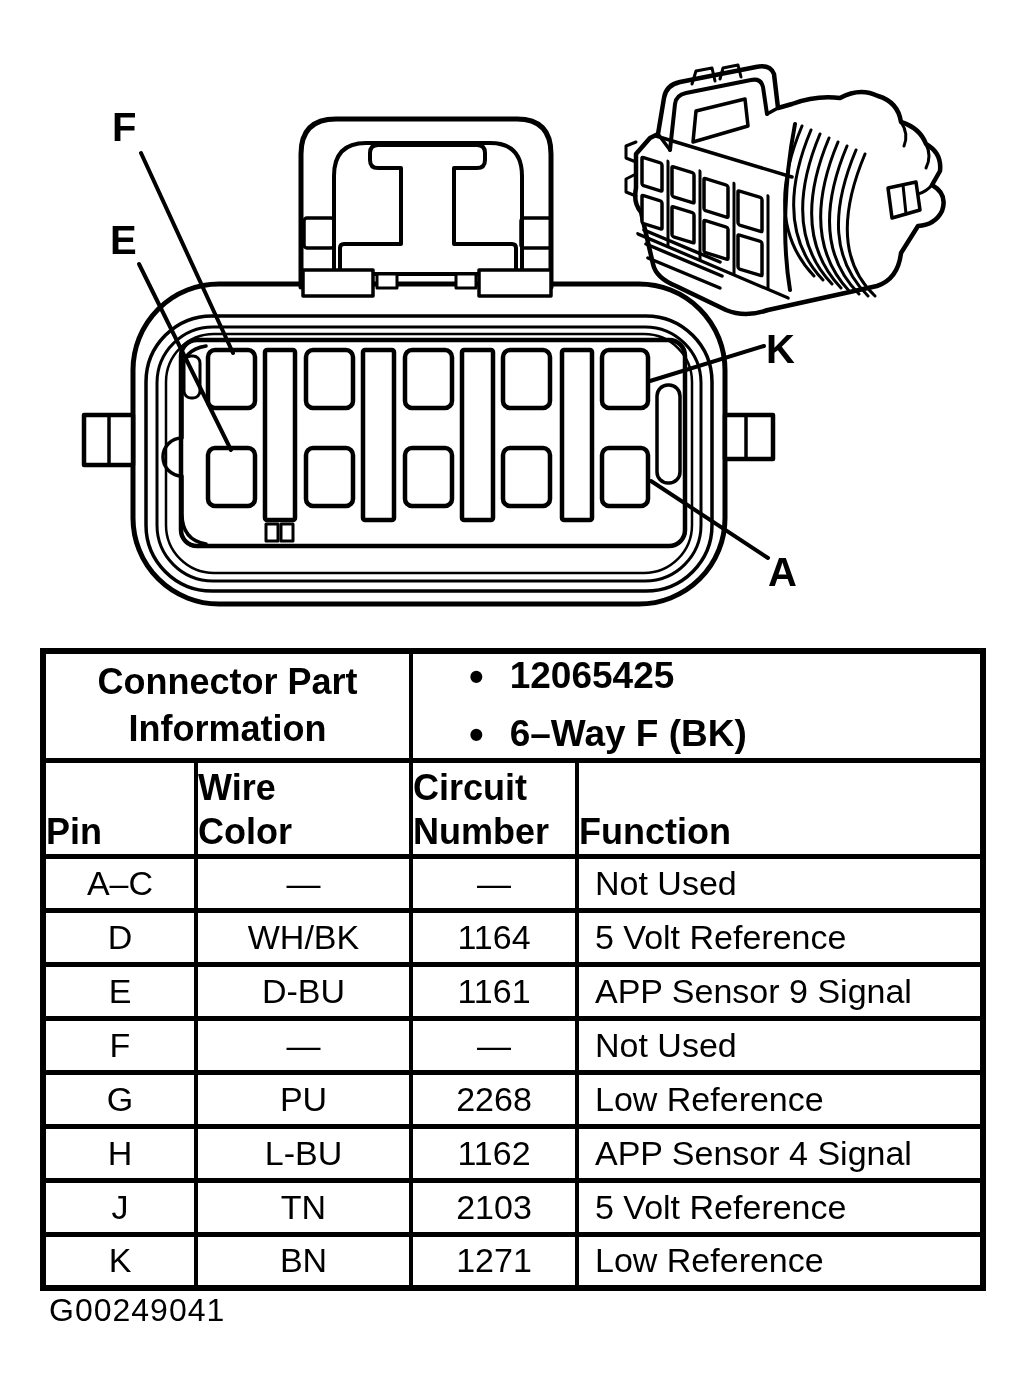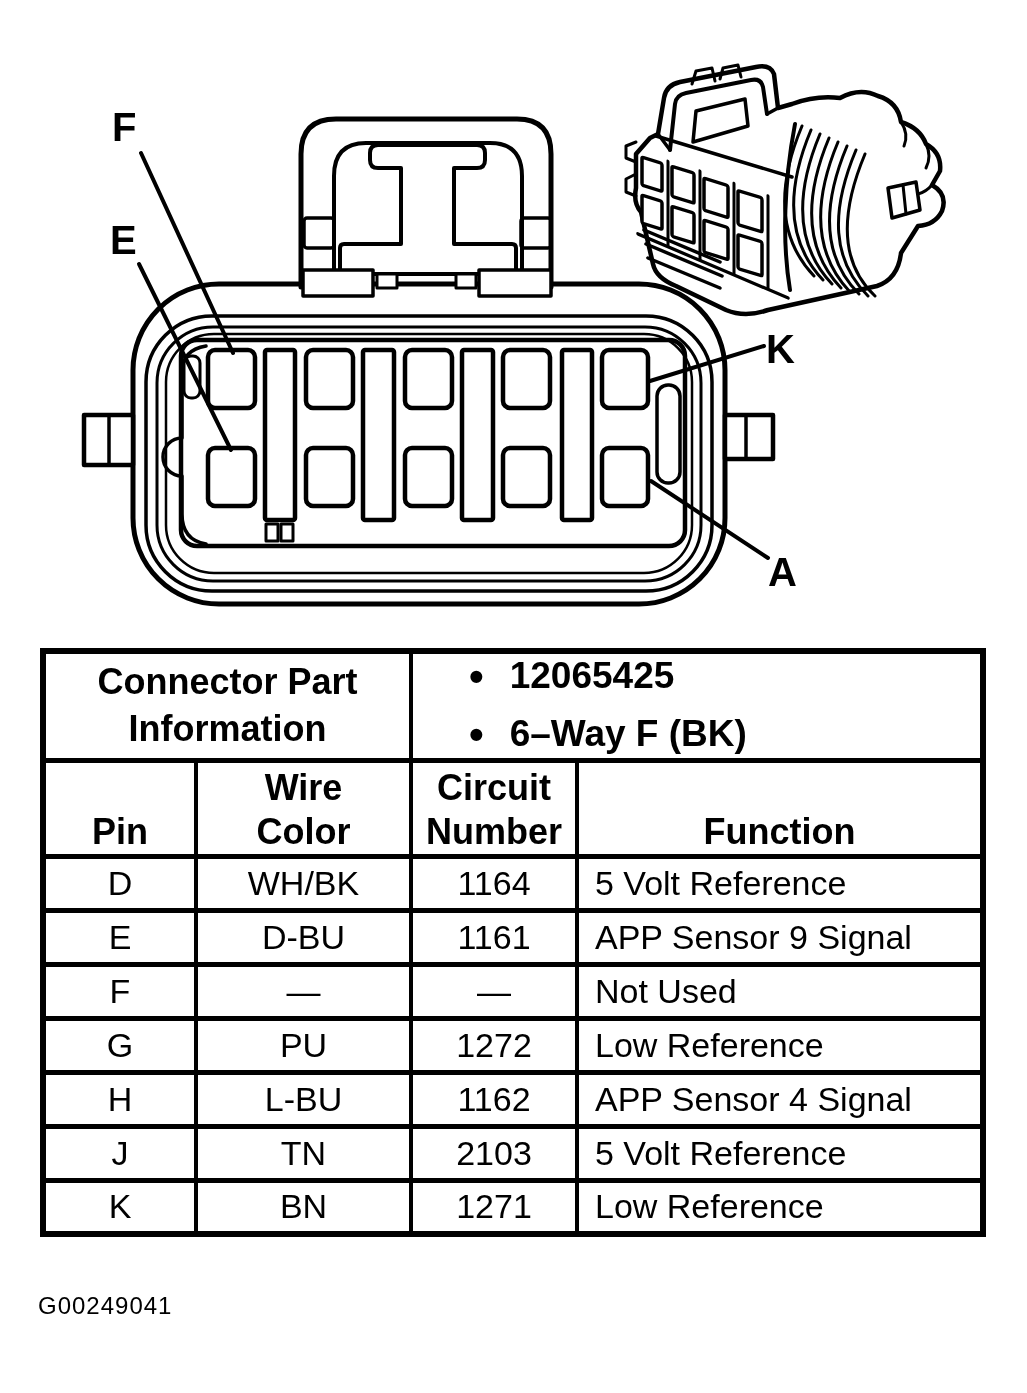--- a/index.html
+++ b/index.html
@@ -65,43 +65,43 @@
     line-height: 1.05;
   }
   .bullet-item .bullet {
     font-size: 42px;
     margin-right: 26px;
     line-height: 1;
   }
 
   th.colhead {
     vertical-align: bottom;
-    text-align: center;
+    text-align: left;
     font-weight: bold;
     font-size: 36px;
     line-height: 1.22;
     white-space: pre-line;
     padding-bottom: 12px;
   }
   tr.row-data td {
     font-size: 34px;
     font-weight: normal;
     text-align: center;
     vertical-align: middle;
   }
   tr.row-data td.fn {
     text-align: left;
     padding-left: 16px;
   }
 
   .figure-code {
     position: absolute;
-    left: 38px;
+    left: 49px;
     top: 1292px;
-    font-size: 24px;
+    font-size: 32px;
     font-weight: normal;
     letter-spacing: 1px;
   }
 </style>
 </head>
 <body>
 
 <div class="page">
 
   <svg class="diagram" width="1027" height="648" viewBox="0 0 1027 648">
@@ -251,41 +251,47 @@
       </tr>
       <tr class="row-colheads">
         <th class="colhead">Pin</th>
         <th class="colhead">Wire
 Color</th>
         <th class="colhead">Circuit
 Number</th>
         <th class="colhead">Function</th>
       </tr>
       <tr class="row-data">
+        <td>A–C</td>
+        <td>—</td>
+        <td>—</td>
+        <td class="fn">Not Used</td>
+      </tr>
+      <tr class="row-data">
         <td>D</td>
         <td>WH/BK</td>
         <td>1164</td>
         <td class="fn">5 Volt Reference</td>
       </tr>
       <tr class="row-data">
         <td>E</td>
         <td>D-BU</td>
         <td>1161</td>
         <td class="fn">APP Sensor 9 Signal</td>
       </tr>
       <tr class="row-data">
         <td>F</td>
         <td>—</td>
         <td>—</td>
         <td class="fn">Not Used</td>
       </tr>
       <tr class="row-data">
         <td>G</td>
         <td>PU</td>
-        <td>1272</td>
+        <td>2268</td>
         <td class="fn">Low Reference</td>
       </tr>
       <tr class="row-data">
         <td>H</td>
         <td>L-BU</td>
         <td>1162</td>
         <td class="fn">APP Sensor 4 Signal</td>
       </tr>
       <tr class="row-data">
         <td>J</td>

